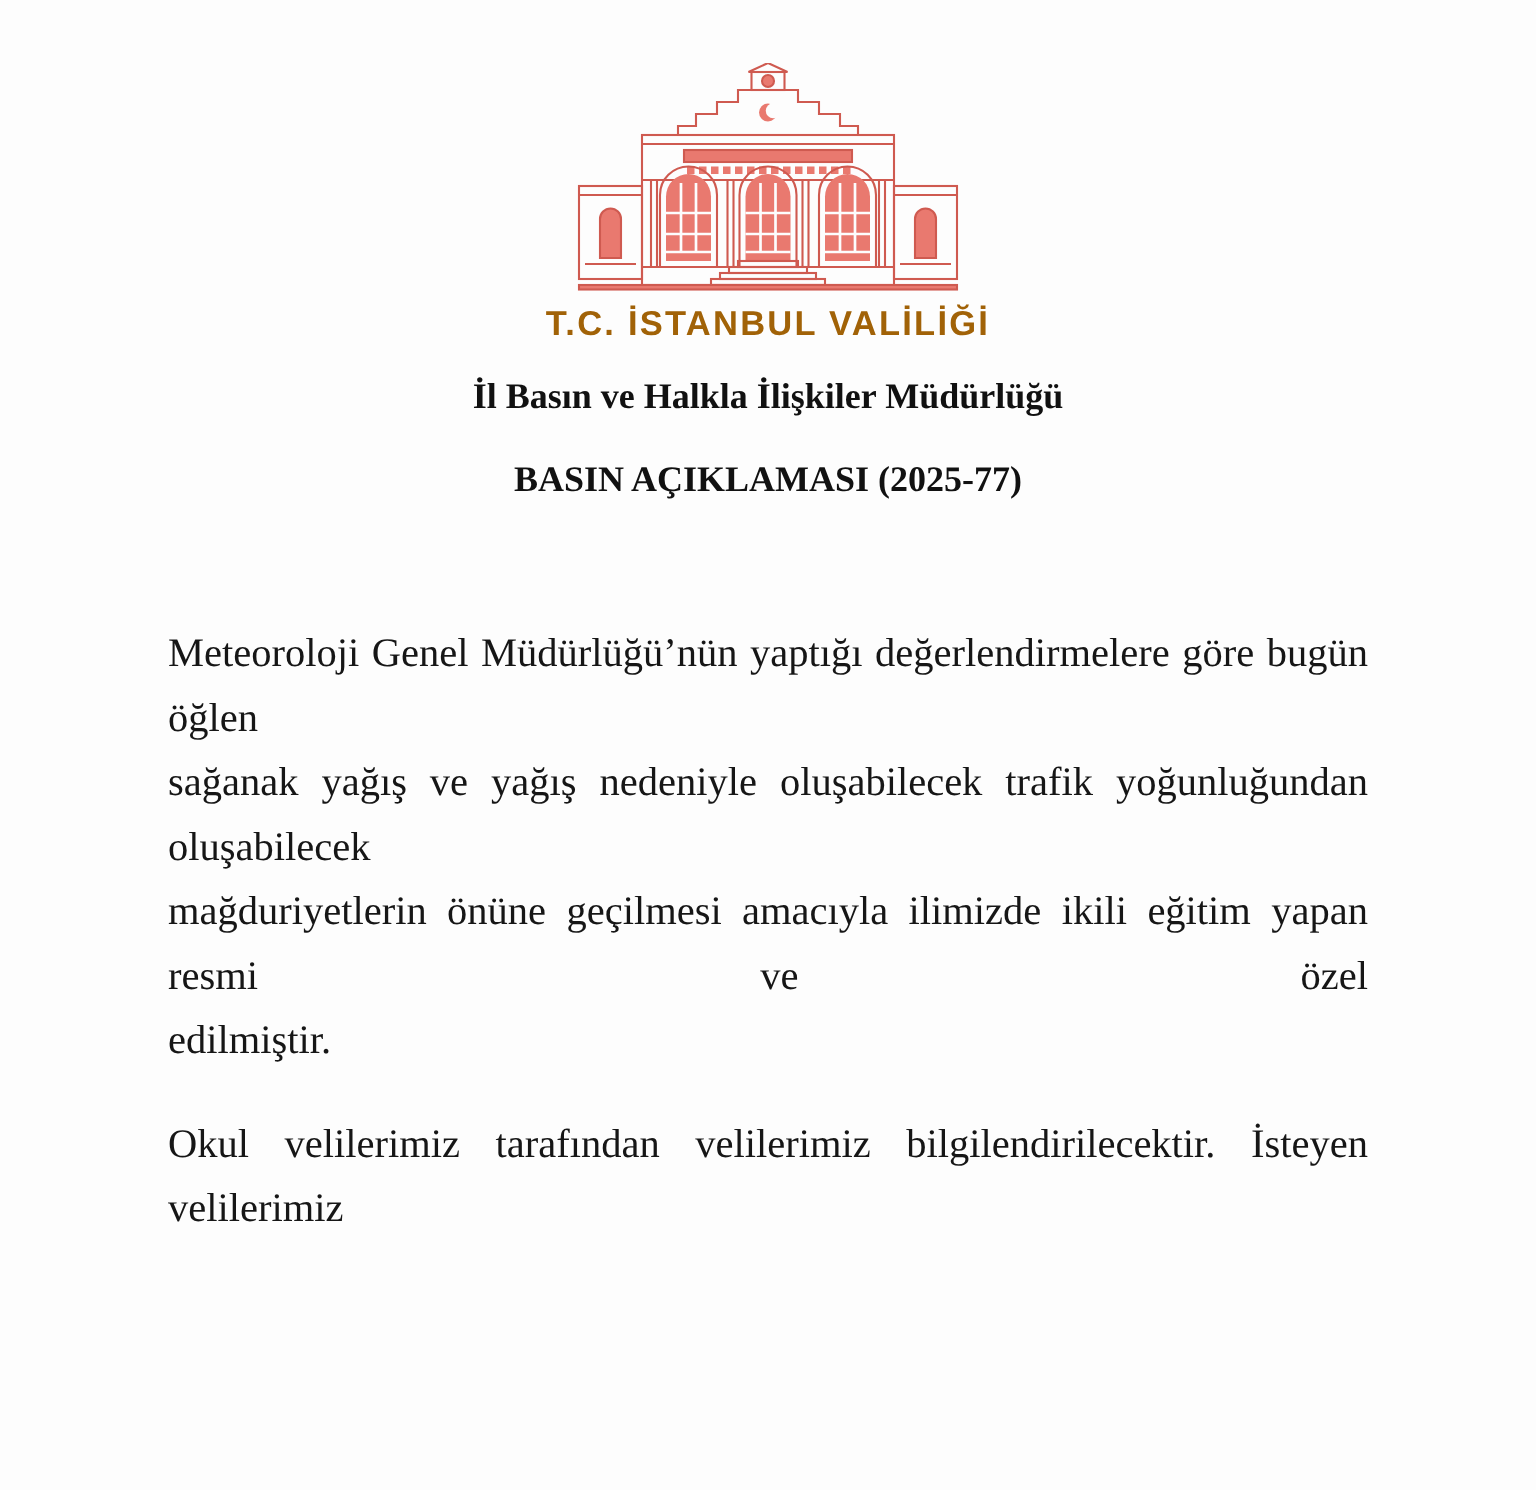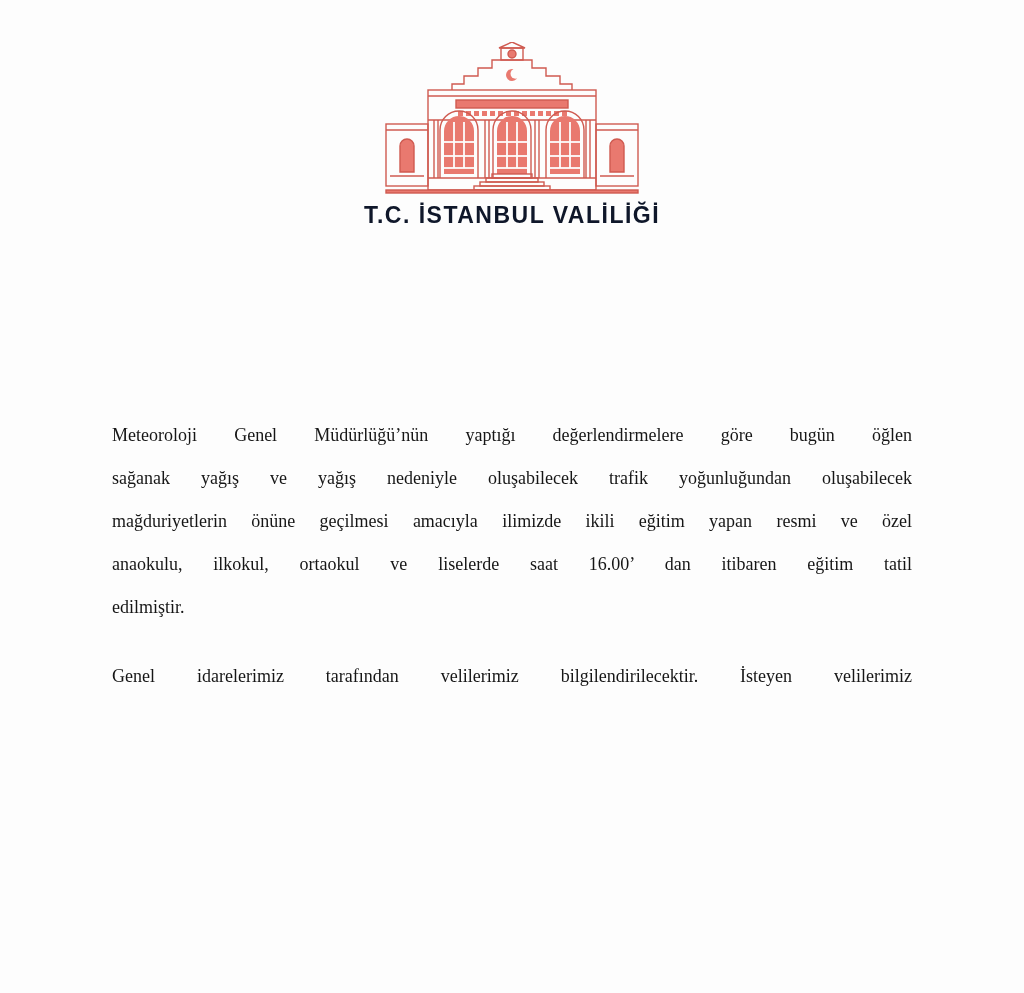--- a/index.html
+++ b/index.html
@@ -29,41 +29,41 @@
   .logo-wrap svg {
     display: block;
     margin: 0 auto;
   }
   .logo-text {
     margin-top: 4px;
     font-family: "Liberation Sans", sans-serif;
     font-weight: bold;
     font-size: 23px;
     letter-spacing: 1.5px;
-    color: #0f172a;
+    color: #a16207;
   }
   
   .heading {
     position: absolute;
     left: 0;
     width: 100%;
     text-align: center;
     font-weight: bold;
     font-size: 24px;
     color: #111;
   }
   .heading.dept  { top: 252px; }
   .heading.title { top: 307px; }
   
   .content {
     position: absolute;
     top: 414px;
     left: 112px;
     width: 800px;
-    font-size: 18px;
+    font-size: 27px;
     color: #161616;
   }
   .para { margin: 0 0 26px 0; }
   .jline {
     line-height: 43px;
     text-align: justify;
     text-align-last: justify;
     white-space: normal;
   }
   .jline.last {
@@ -170,27 +170,28 @@
         <rect x="104" y="136" width="52" height="4"></rect>
         <rect x="98" y="140" width="64" height="4"></rect>
         <rect x="92" y="144" width="76" height="4"></rect>
 
         <rect x="4" y="148" width="252" height="3" fill="#e9796f"></rect>
       </g>
     </svg>
     <div class="logo-text">T.C. İSTANBUL VALİLİĞİ</div>
   </div>
 
+  <div class="heading dept">İl Basın ve Halkla İlişkiler Müdürlüğü</div>
+  <div class="heading title">BASIN AÇIKLAMASI (2025-77)</div>
 
   <div class="content">
     <div class="para">
       <div class="jline">Meteoroloji Genel Müdürlüğü’nün yaptığı değerlendirmelere göre bugün öğlen</div>
       <div class="jline">sağanak yağış ve yağış nedeniyle oluşabilecek trafik yoğunluğundan oluşabilecek</div>
       <div class="jline">mağduriyetlerin önüne geçilmesi amacıyla ilimizde ikili eğitim yapan resmi ve özel</div>
-      <div class="jline">anaokulu, ilkokul, ortaokul ve liselerde saat 16.00’ dan itibaren eğitim tatil</div>
       <div class="jline last">edilmiştir.</div>
     </div>
     <div class="para">
-      <div class="jline">Genel idarelerimiz tarafından velilerimiz bilgilendirilecektir. İsteyen velilerimiz</div>
+      <div class="jline">Okul velilerimiz tarafından velilerimiz bilgilendirilecektir. İsteyen velilerimiz</div>
     </div>
   </div>
 
 </div>
 
 </body></html>

